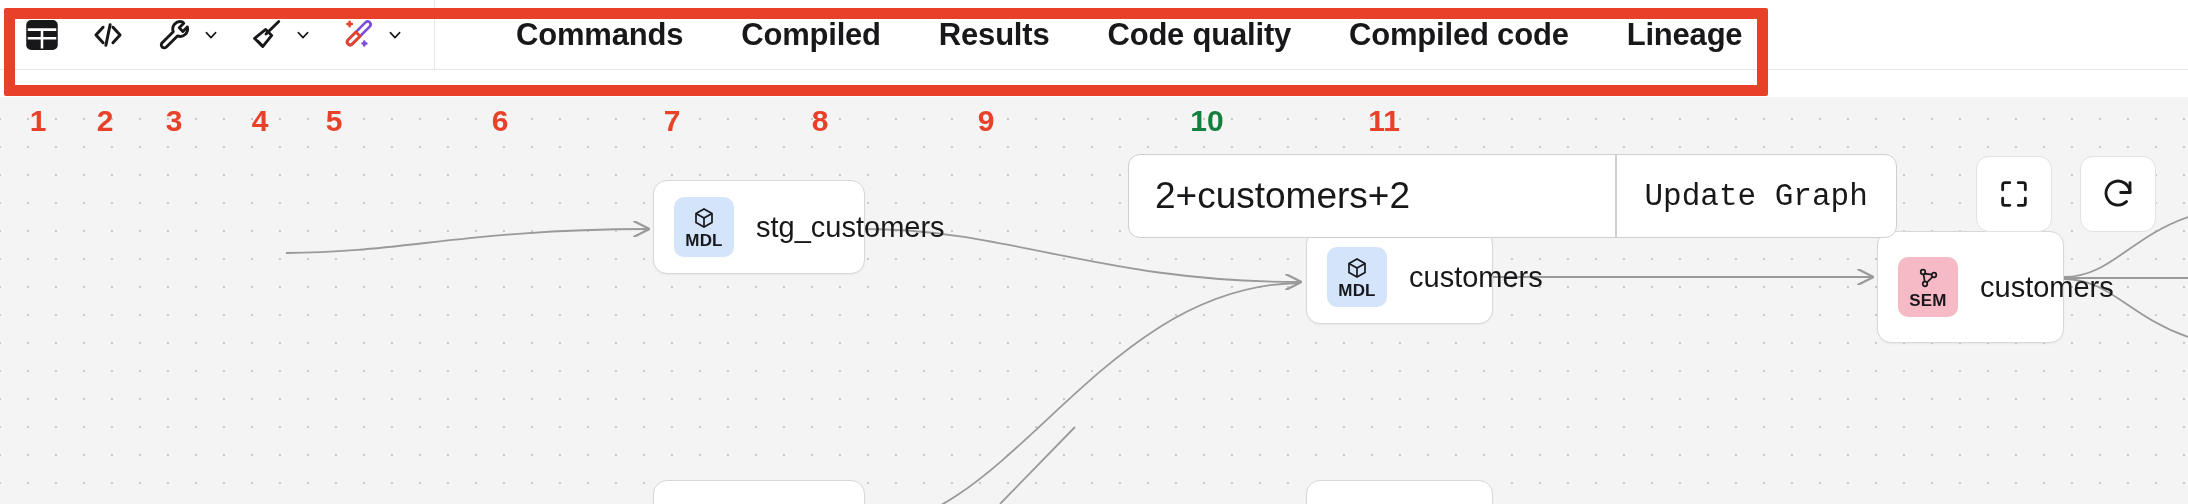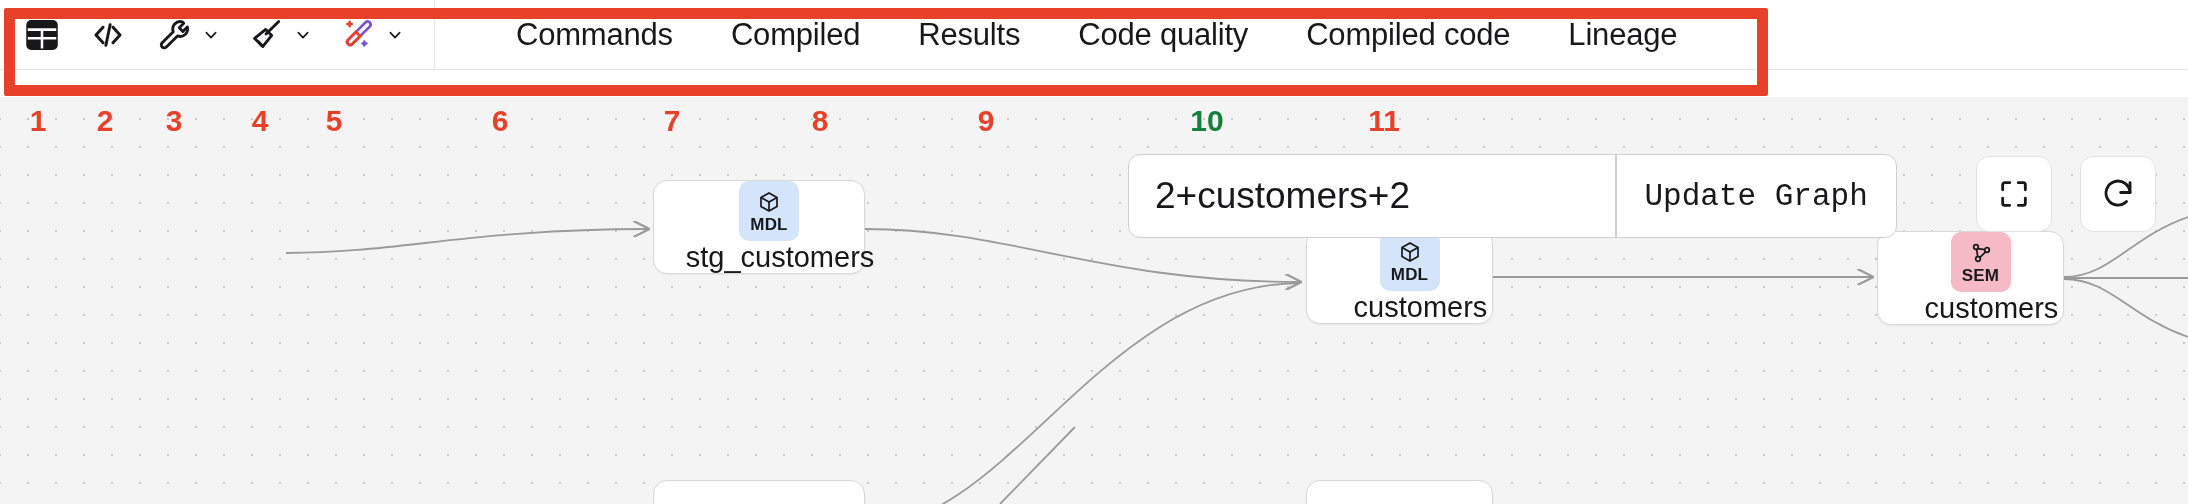--- a/index.html
+++ b/index.html
@@ -10,21 +10,21 @@
     font-family: "Liberation Sans", sans-serif;
     overflow: hidden;
   }
   #root { position: relative; width: 2188px; height: 504px; }
 
   
   .toolbar-strip {
     position: absolute; left: 0; top: 0; width: 2188px; height: 70px;
     background: #ffffff;
     border-bottom: 1px solid #e6e6e6;
-    display: flex; align-items: center;
+    display: flex; align-items: center; font-weight: bold;
   }
   .tool-icons {
     display: flex; align-items: center;
     height: 100%;
     padding-left: 22px;
   }
   .tool-btn {
     display: flex; align-items: center; justify-content: center;
     height: 44px; min-width: 40px;
     color: #18181b;
@@ -121,21 +121,20 @@
 
   
   .node {
     position: absolute;
     background: #ffffff;
     border: 1.5px solid #d8d8d8;
     border-radius: 14px;
     display: flex; align-items: center;
     padding-left: 20px;
     box-shadow: 0 1px 2px rgba(0,0,0,0.05);
-    flex-direction: column;
   }
   .badge {
     width: 60px; height: 60px;
     border-radius: 10px;
     display: flex; flex-direction: column;
     align-items: center; justify-content: center;
     flex: none;
   }
   .badge-label {
     font-size: 17px; font-weight: 600;
@@ -193,21 +192,21 @@
         <svg width="26" height="24" viewBox="0 0 24 24" fill="none" stroke="#18181b" stroke-width="1.7">
           <path d="M12 3 20 7.5v9L12 21 4 16.5v-9L12 3z"></path>
           <path d="M4 7.5 12 12l8-4.5"></path>
           <path d="M12 12v9"></path>
         </svg>
         <span class="badge-label">MDL</span>
       </div>
       <span class="node-label">customers</span>
     </div>
 
-    <div class="node" style="left:1877px; top:134px; width:187px; height:94px;">
+    <div class="node" style="left:1877px; top:134px; width:187px; height:112px;">
       <div class="badge badge-sem">
         <svg width="26" height="24" viewBox="0 0 24 24" fill="none" stroke="#18181b" stroke-width="1.7">
           <circle cx="7" cy="6" r="2.3"></circle>
           <circle cx="18" cy="9" r="2.3"></circle>
           <circle cx="9" cy="18" r="2.3"></circle>
           <path d="M8.6 7.7 16 8.6M7.6 8.2 8.7 15.7M16.6 10.8 10.7 16.6"></path>
         </svg>
         <span class="badge-label">SEM</span>
       </div>
       <span class="node-label">customers</span>

